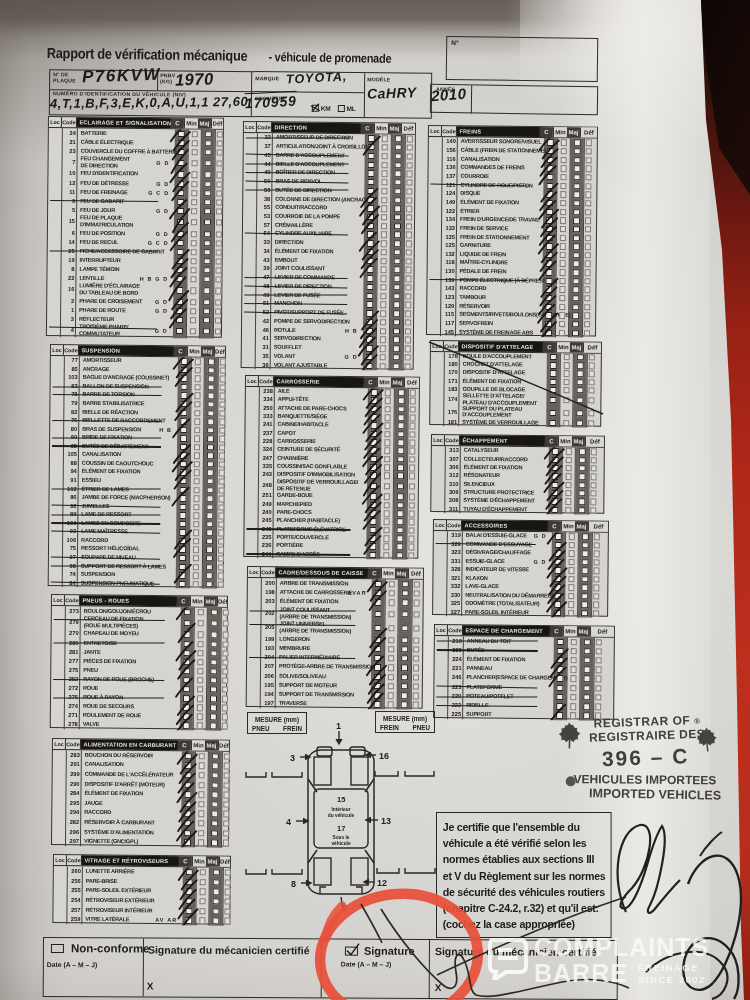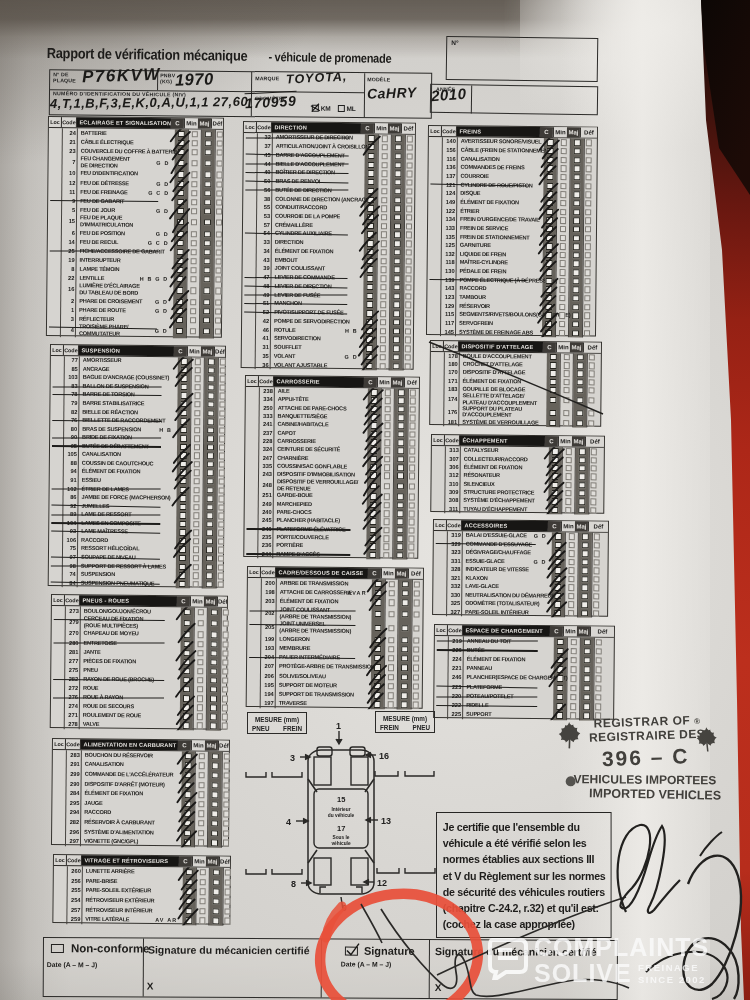--- a/index.html
+++ b/index.html
@@ -2355,17 +2355,17 @@
  <path d="M700,856 C706,846 716,836 722,832" fill="none" stroke="#22211f" stroke-width="2.0"></path>
 </svg>
 
 <div style="position:absolute;left:486px;top:933px;color:rgba(250,250,250,.82);font-weight:bold">
  <svg style="position:absolute;left:0;top:3px" width="44" height="44" viewBox="0 0 44 44">
   <path d="M6,4 L34,4 Q40,4 40,10 L40,30 Q40,36 34,36 L20,36 L8,44 L10,36 Q4,36 4,30 L4,10 Q4,4 6,4 Z" fill="none" stroke="rgba(252,252,252,.88)" stroke-width="4"></path>
   <rect x="12" y="12" width="14" height="4" fill="rgba(252,252,252,.88)"></rect>
   <rect x="12" y="20" width="20" height="4" fill="rgba(252,252,252,.88)"></rect>
  </svg>
  <span style="position:absolute;left:48px;top:0;font-size:25px;letter-spacing:1px;white-space:nowrap">COMPLAINTS</span>
- <span style="position:absolute;left:48px;top:26px;font-size:25px;letter-spacing:1px">SOLIVE</span>
+ <span style="position:absolute;left:48px;top:26px;font-size:25px;letter-spacing:1px">BARRE</span>
  <span style="position:absolute;left:152px;top:29px;font-size:9.5px;letter-spacing:1.5px;white-space:nowrap">FREINAGE</span>
  <span style="position:absolute;left:152px;top:41px;font-size:9.5px;letter-spacing:1.5px;white-space:nowrap">SINCE 2002</span>
 </div>
 
 </div>
 </body></html>

